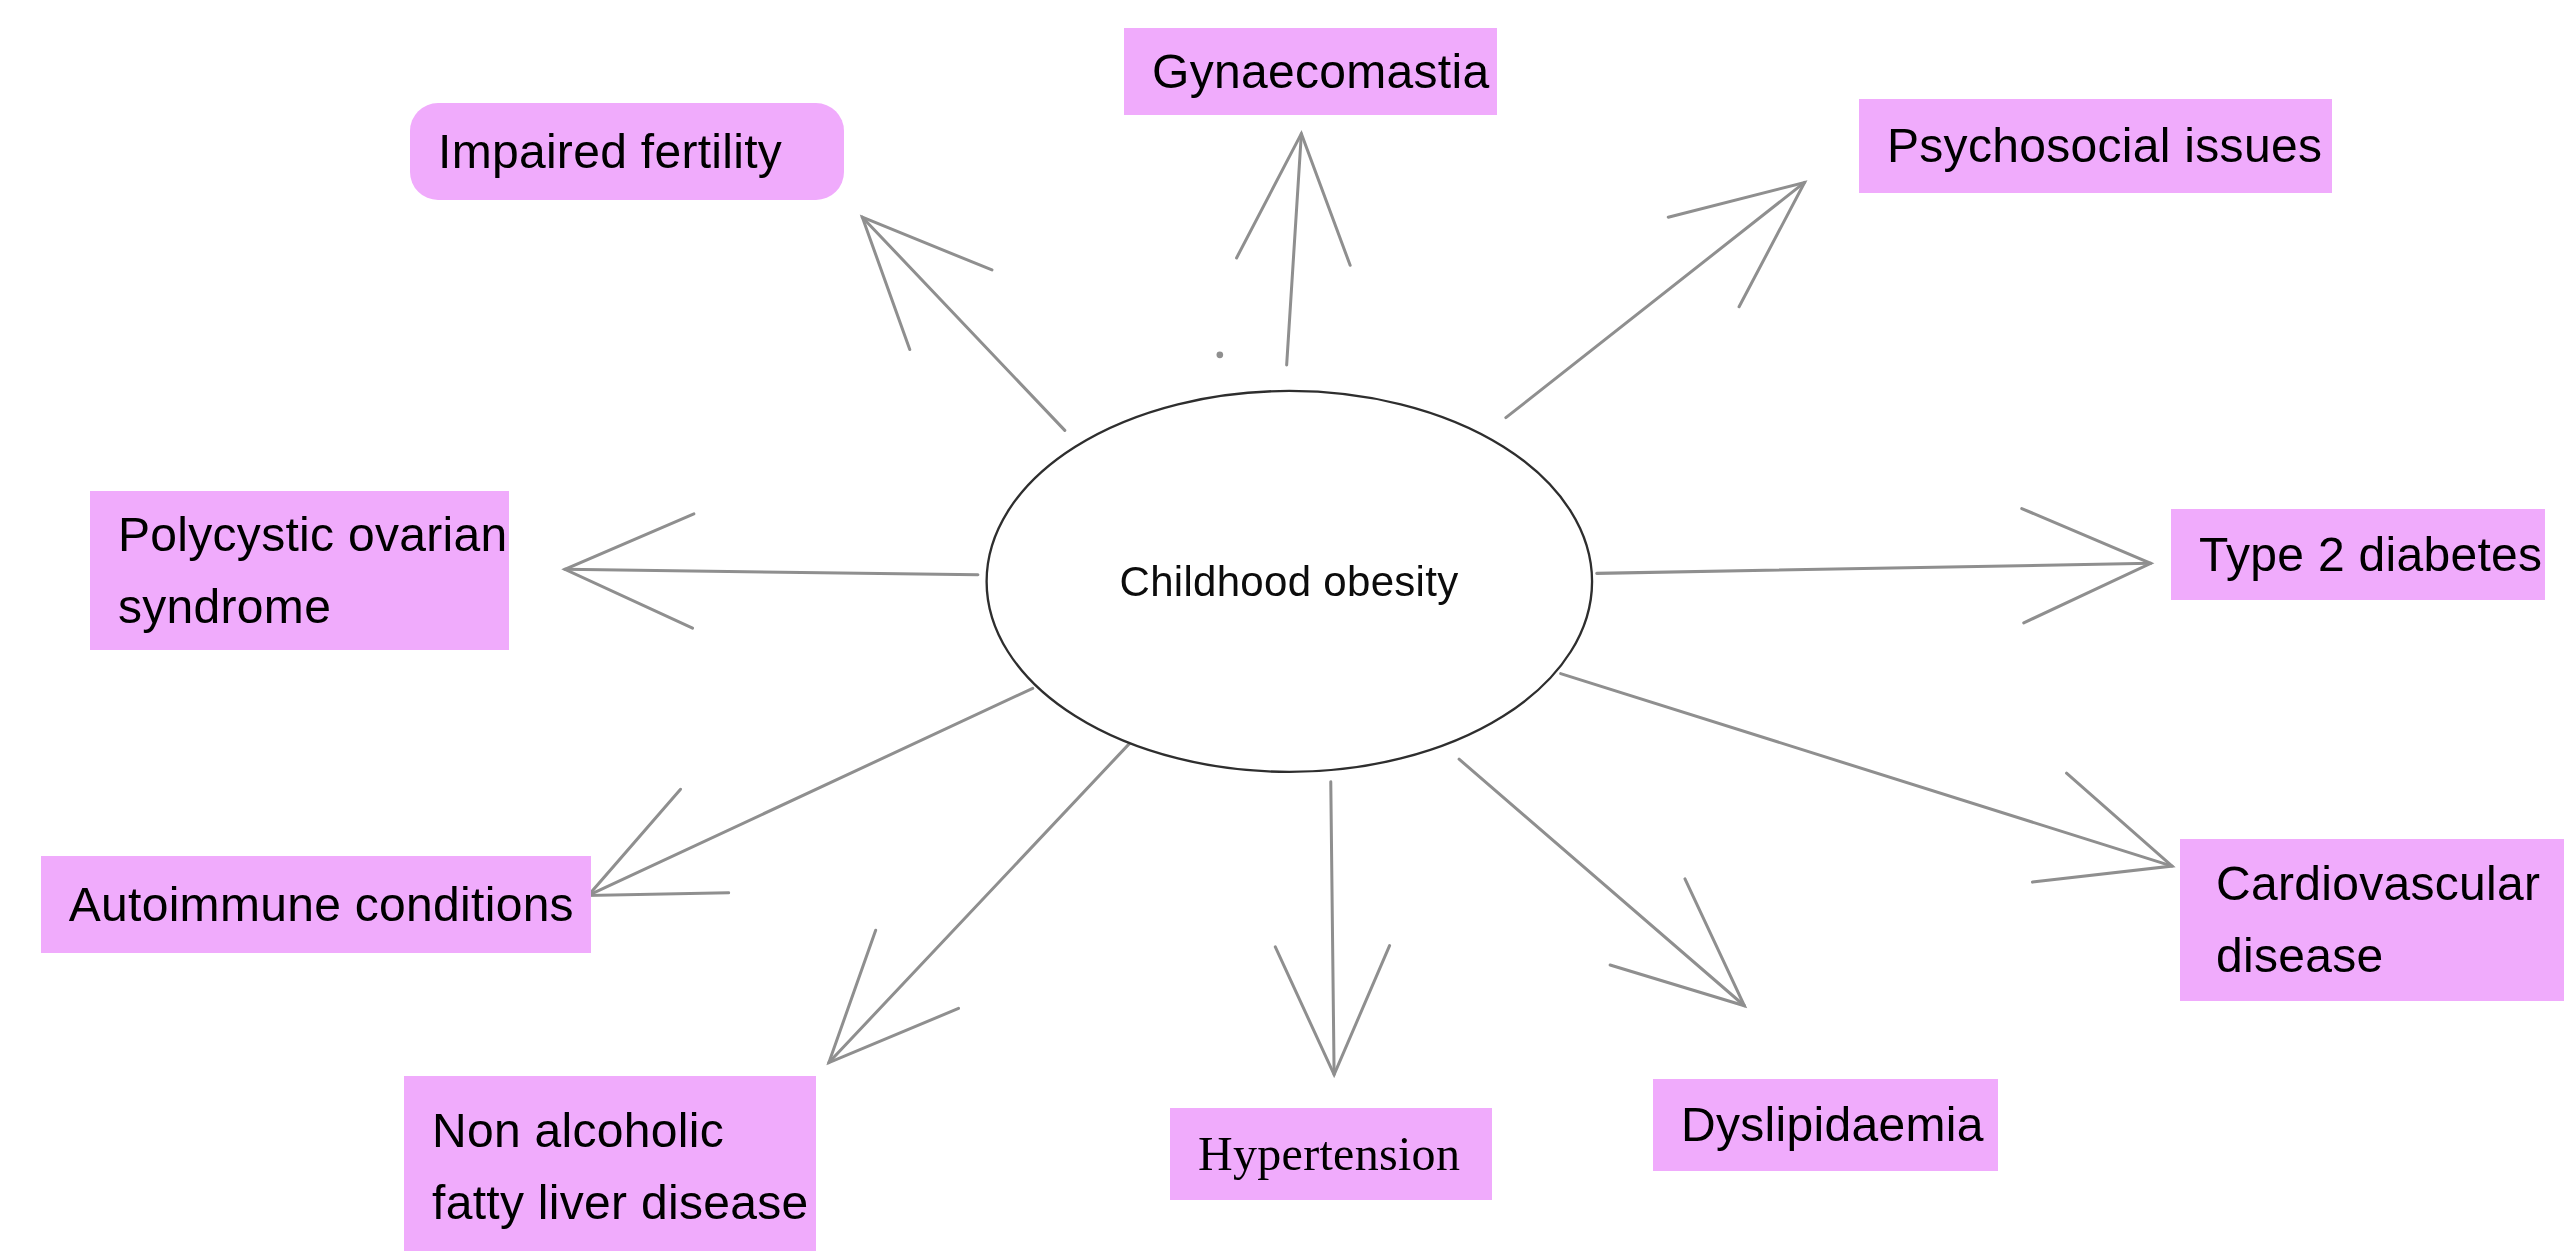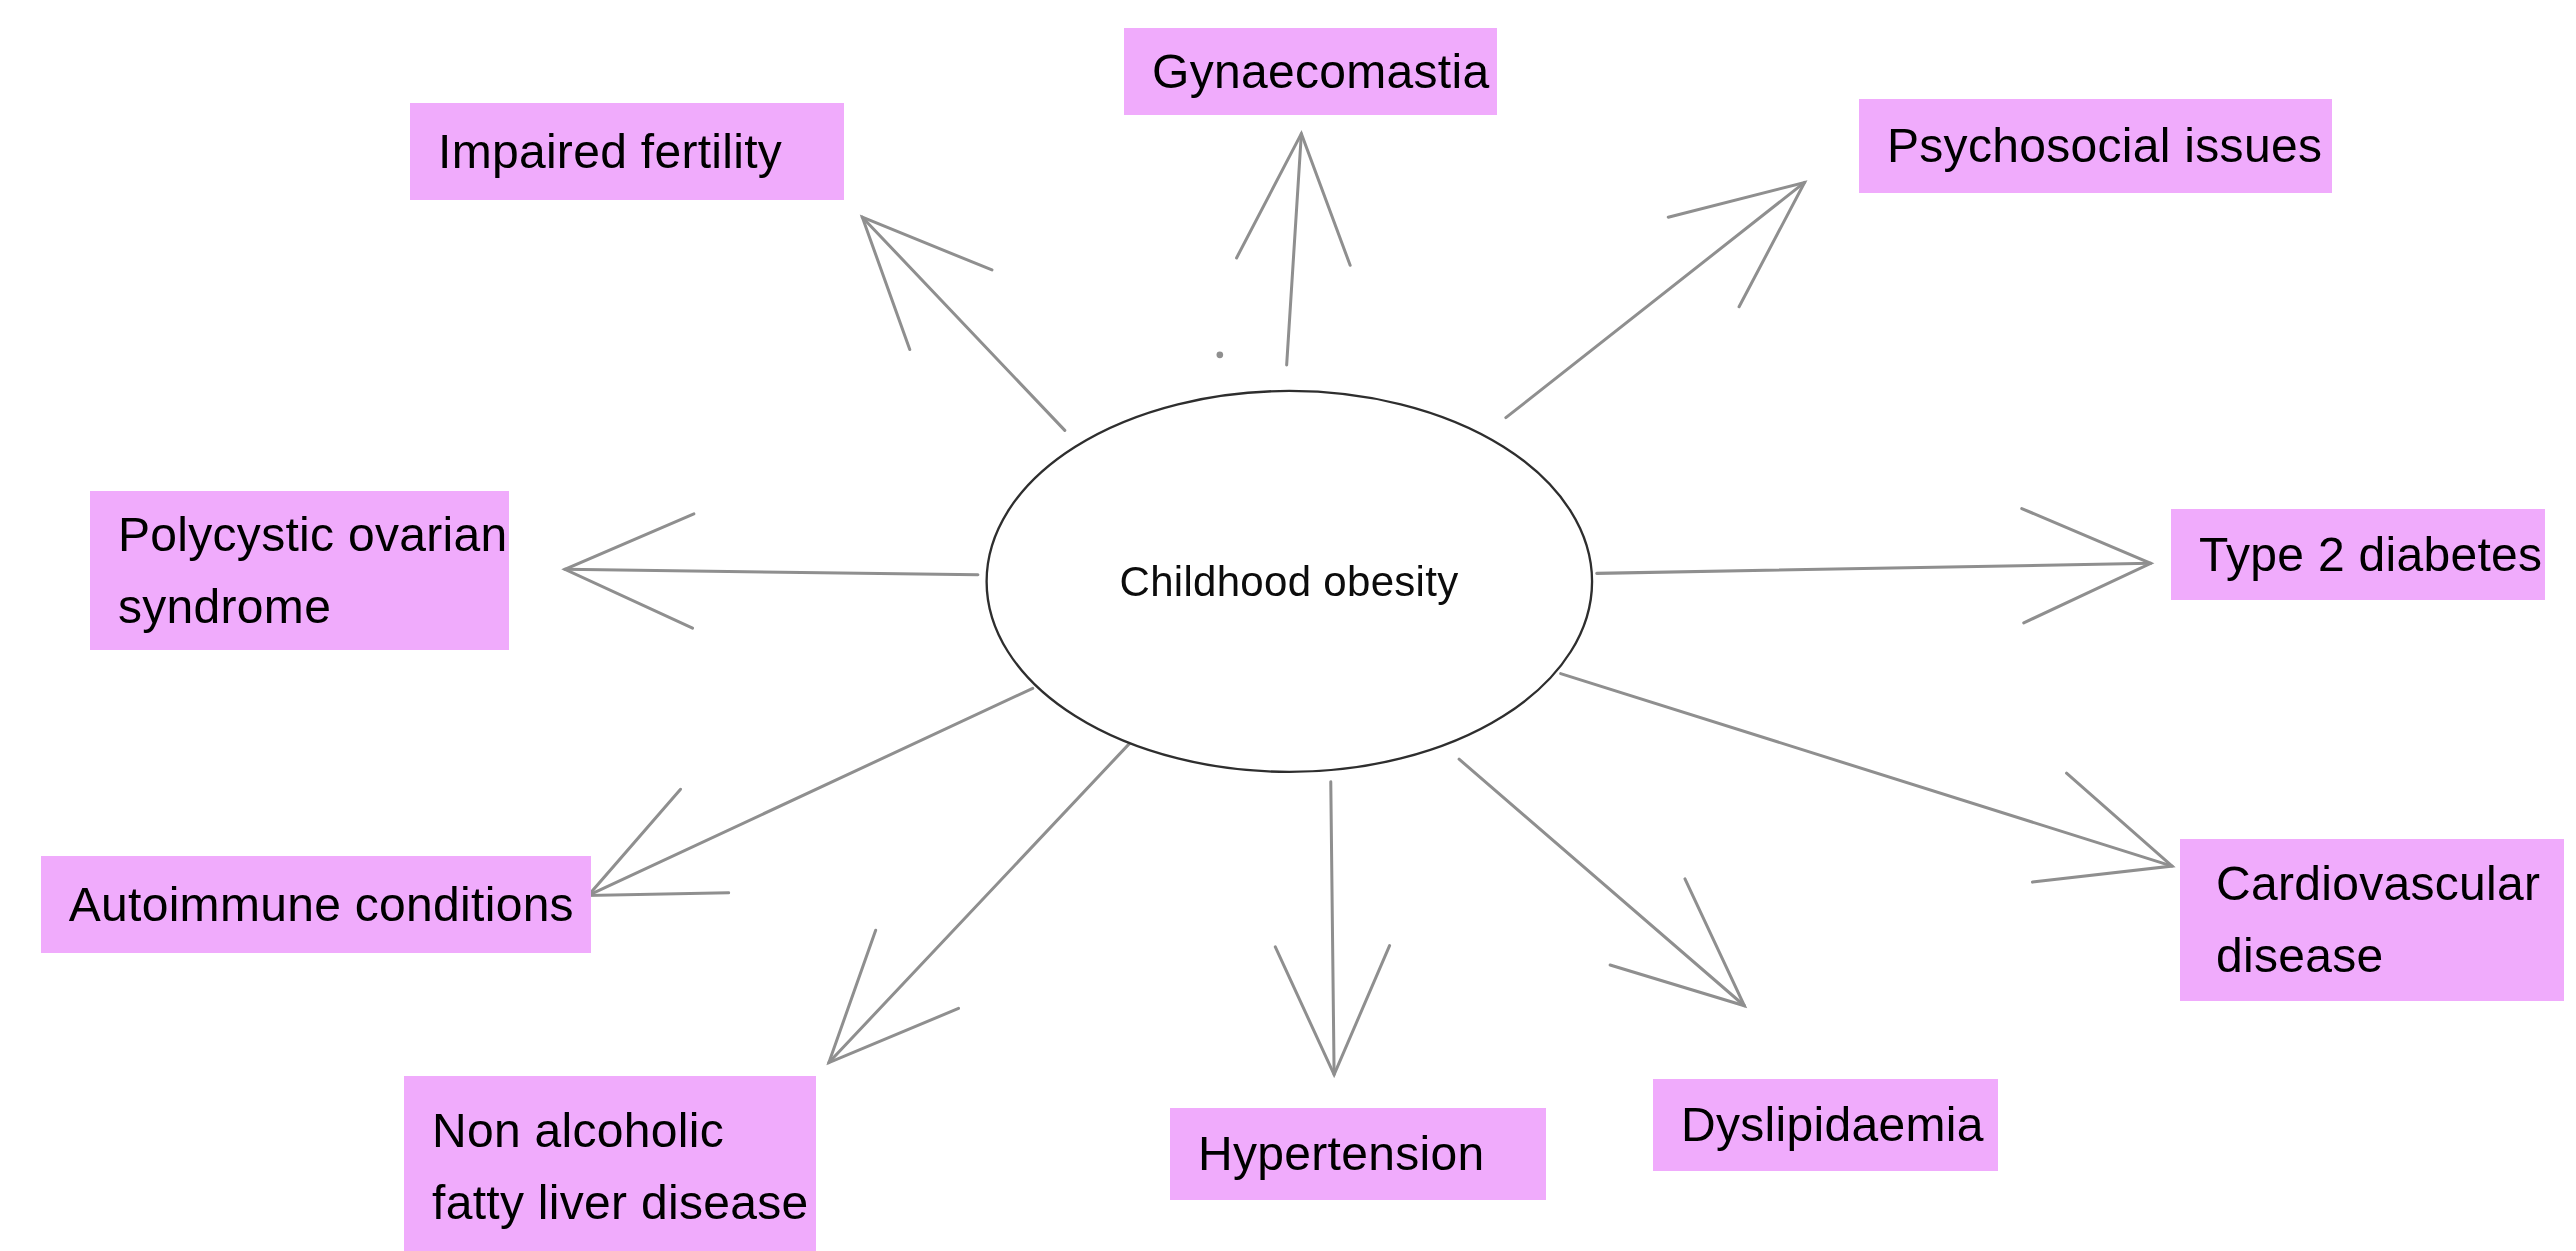--- a/index.html
+++ b/index.html
@@ -27,26 +27,26 @@
     font-size: 48px;
     line-height: 1.5;
     display: flex;
     align-items: center;
     padding-left: 28px;
     box-sizing: border-box;
     white-space: pre-line;
     letter-spacing: 0.3px;
   }
   #node-gynaecomastia            { left: 1124px; top: 28px;   width: 373px; height: 87px; }
-  #node-impaired-fertility       { left: 410px;  top: 103px;  width: 434px; height: 97px; }
+  #node-impaired-fertility       { left: 410px;  top: 103px;  width: 434px; height: 97px; border-radius: 28px; }
   #node-psychosocial-issues      { left: 1859px; top: 99px;  width: 473px; height: 94px; }
   #node-type-2-diabetes          { left: 2171px; top: 509px;  width: 374px; height: 91px; }
   #node-cardiovascular-disease   { left: 2180px; top: 839px; width: 384px; height: 162px; padding-left: 36px; }
   #node-dyslipidaemia            { left: 1653px; top: 1065px; width: 345px; height: 92px; margin-top: 14px; }
-  #node-hypertension             { left: 1170px; top: 1108px; width: 376px; height: 92px; }
+  #node-hypertension             { left: 1170px; top: 1108px; width: 322px; height: 92px; font-family: Liberation Serif, serif; }
   #node-nafld                    { left: 404px;  top: 1076px; width: 412px; height: 181px; }
   #node-autoimmune-conditions    { left: 16.7px;   top: 856px; width: 550px; height: 97px; margin-left: 24px; }
   #node-pcos                     { left: 90px;  top: 491px;  width: 419px; height: 159px; }
   .center-label {
     position: absolute;
     left: 985px; top: 390px;
     width: 608px; height: 384px;
     display: flex;
     align-items: center;
     justify-content: center;

